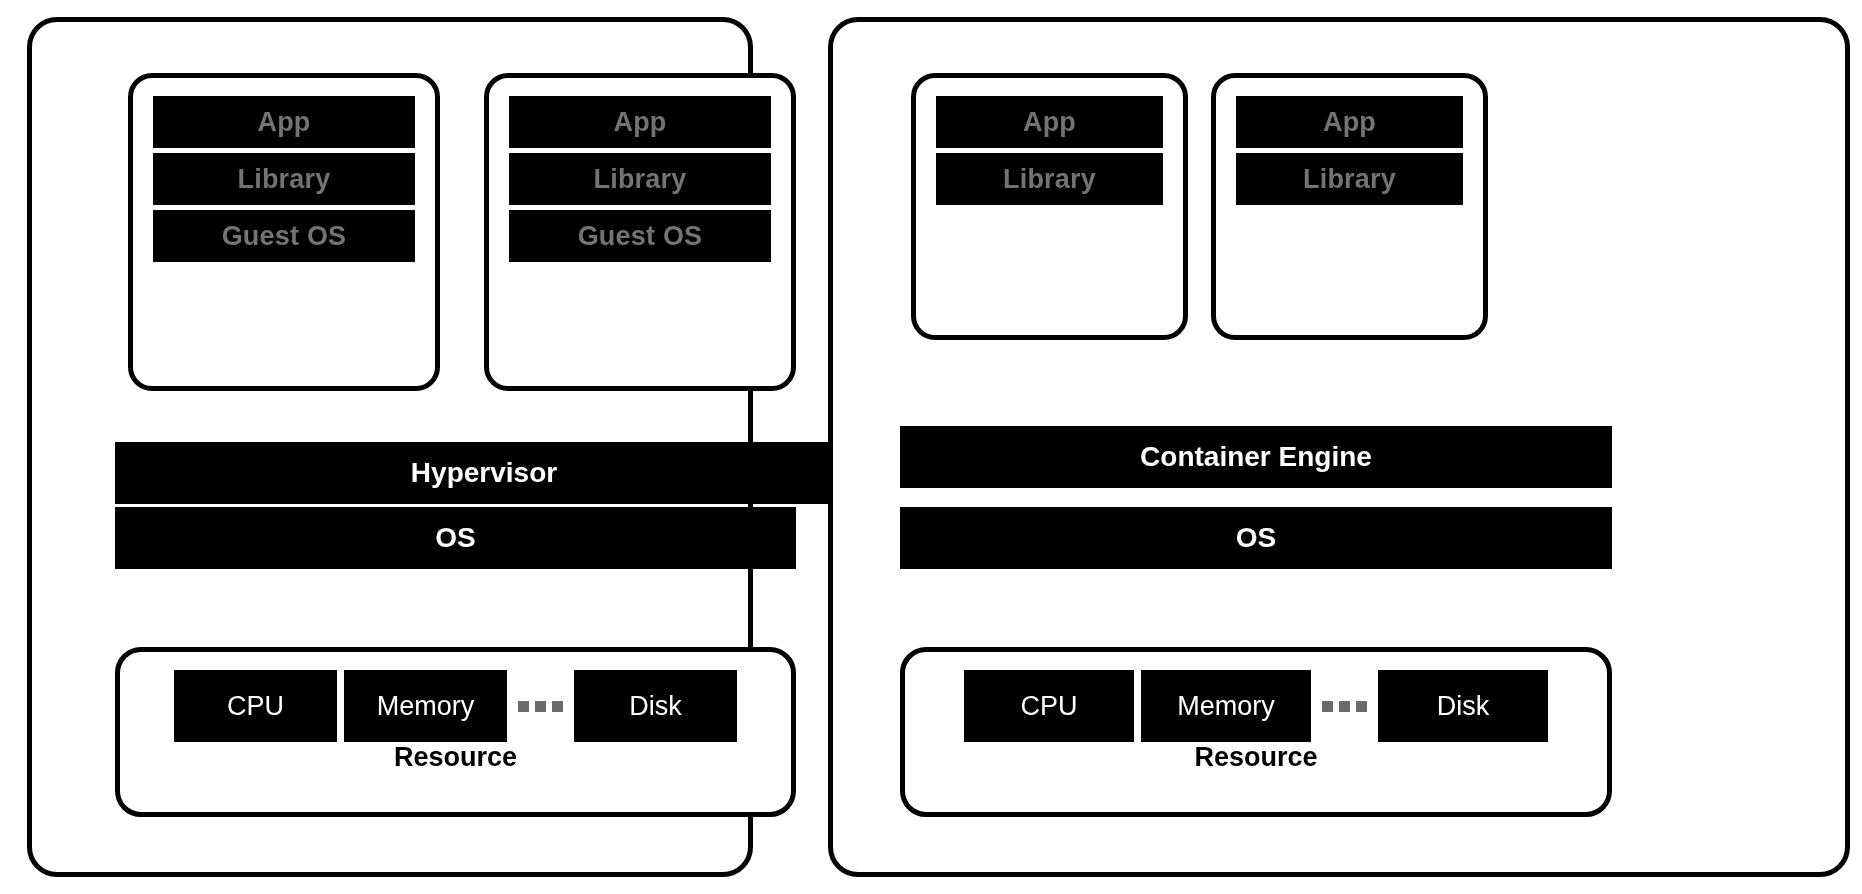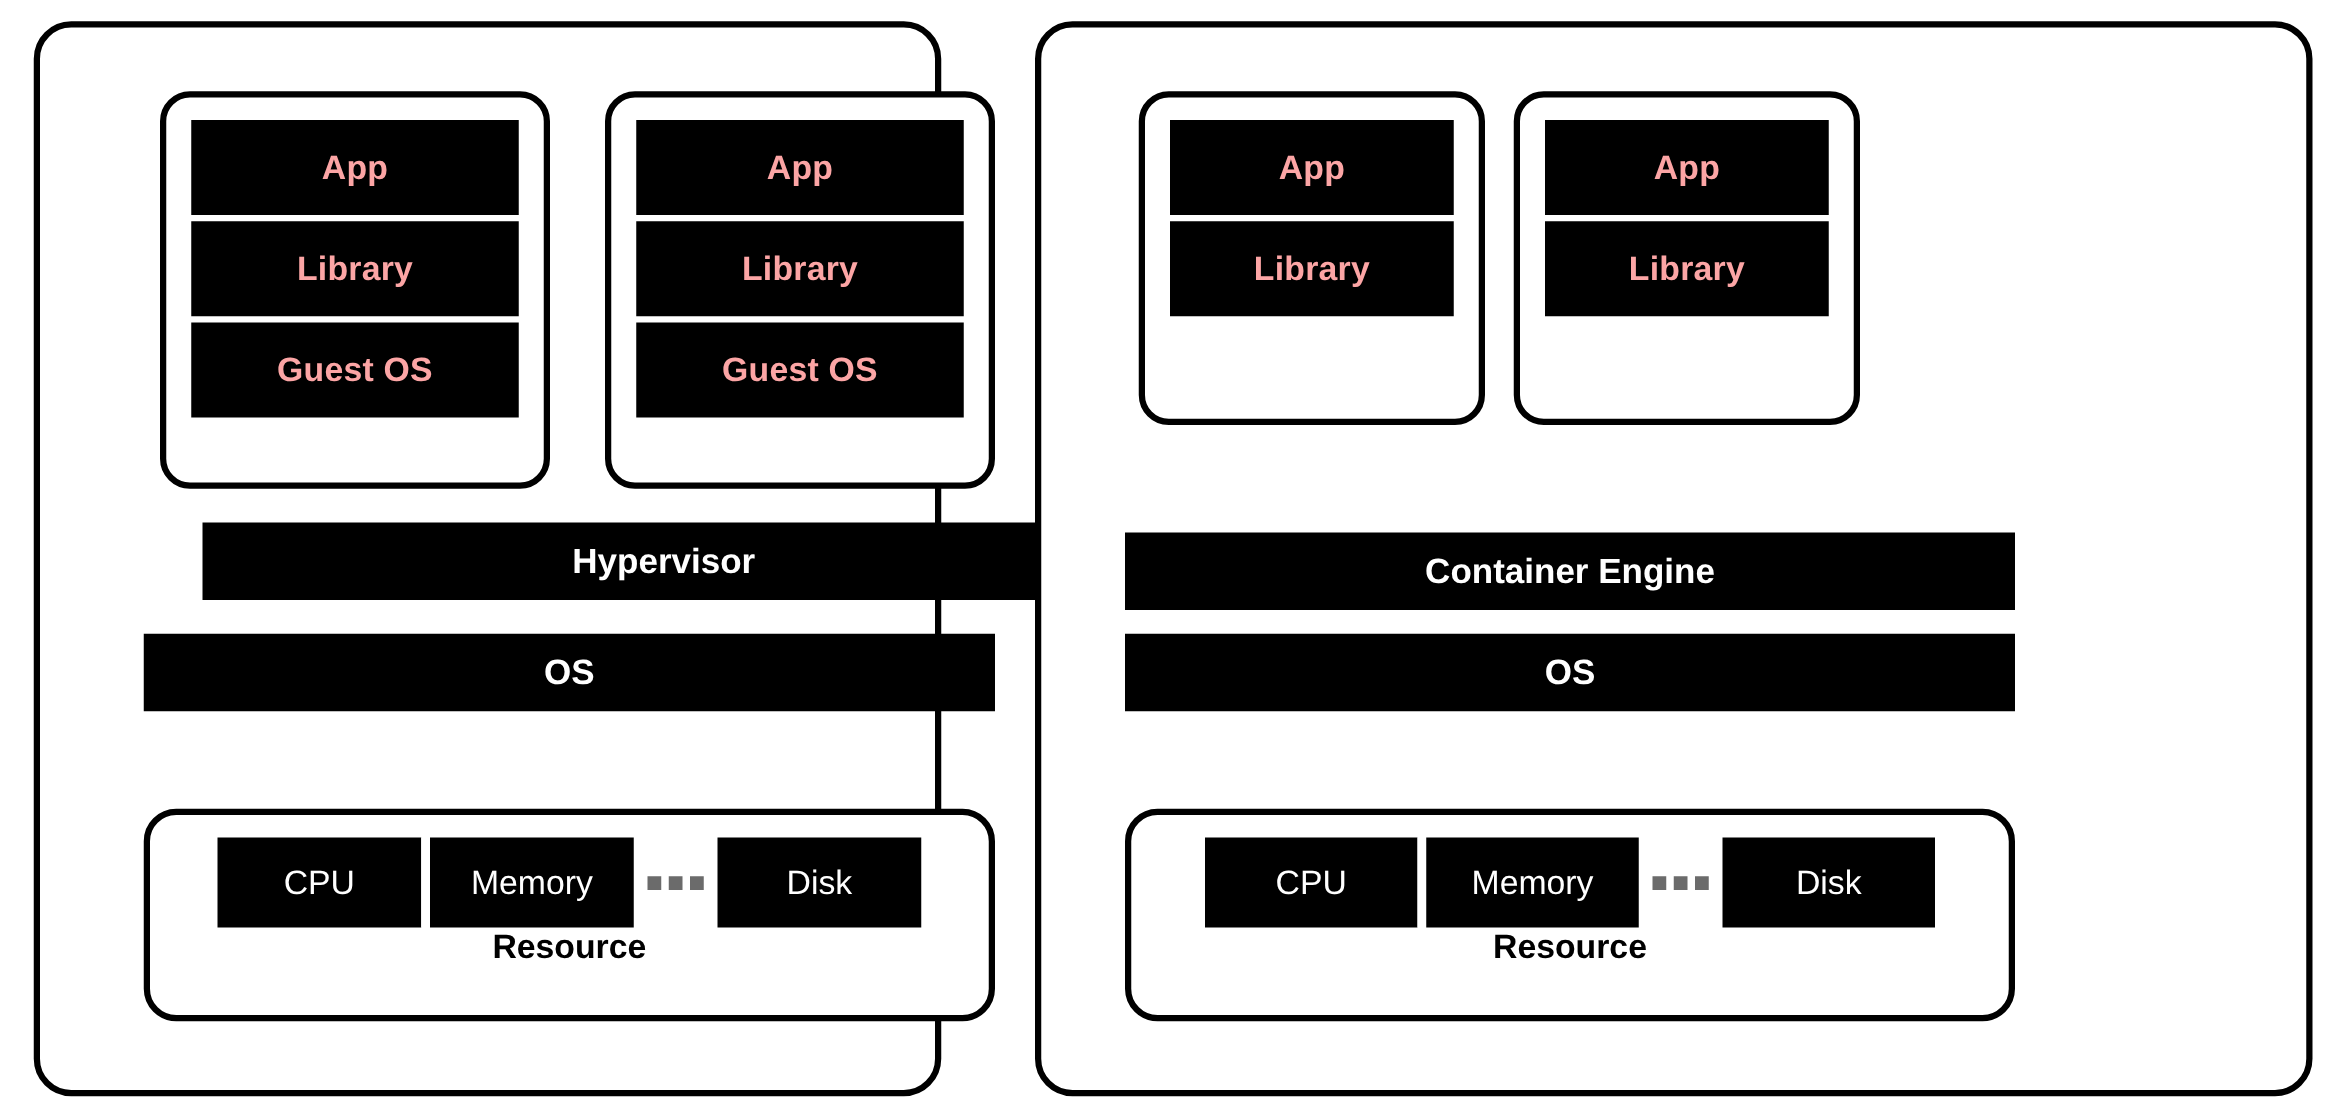--- a/index.html
+++ b/index.html
@@ -31,28 +31,28 @@
     background: #ffffff;
     border: 5px solid #000000;
     border-radius: 24px;
     padding: 18px 20px;
     display: flex;
     flex-direction: column;
     gap: 5px;
   }
   .unit-block {
     background: #000000;
-    color: #fca5a5;
+    color: #737373;
     font-weight: bold;
     font-size: 27px;
     letter-spacing: 0.2px;
     display: flex;
     align-items: center;
     justify-content: center;
-    height: 76px;
+    height: 52px;
   }
 
   
   .stack-bar {
     position: absolute;
     background: #000000;
     color: #ffffff;
     font-weight: bold;
     font-size: 28px;
     display: flex;
@@ -118,21 +118,21 @@
       <div class="unit-block">Library</div>
       <div class="unit-block">Guest OS</div>
     </div>
 
     <div class="unit" style="left: 452px; top: 51px; width: 312px; height: 318px;">
       <div class="unit-block">App</div>
       <div class="unit-block">Library</div>
       <div class="unit-block">Guest OS</div>
     </div>
 
-    <div class="stack-bar" style="left: 83px; top: 396px; width: 738px; height: 62px; margin-left: 47px;">Hypervisor</div>
+    <div class="stack-bar" style="left: 83px; top: 420px; width: 738px; height: 62px;">Hypervisor</div>
 
     <div class="stack-bar" style="left: 83px; top: 485px; width: 681px; height: 62px;">OS</div>
 
     <div class="resource-group" style="left: 83px; top: 625px; width: 681px; height: 170px;">
       <div class="resource-row">
         <div class="res-block" style="width: 163px;">CPU</div>
         <div class="res-gap"></div>
         <div class="res-block" style="width: 163px;">Memory</div>
         <div class="ellipsis">
           <i></i>

